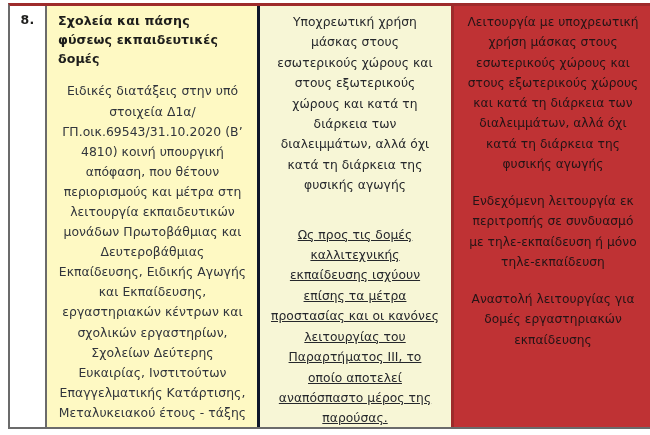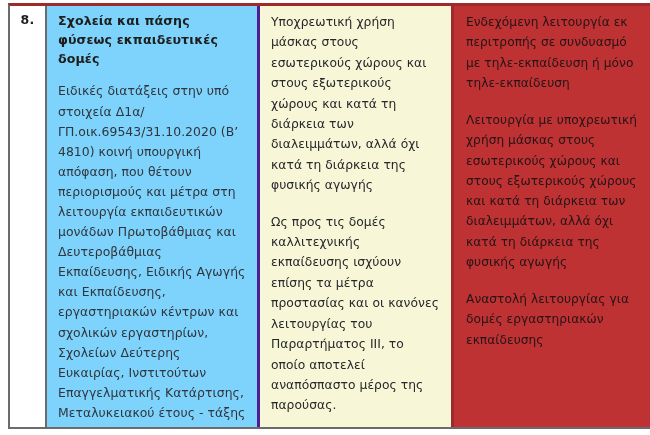--- a/index.html
+++ b/index.html
@@ -58,22 +58,22 @@
     font-weight: bold;
     color: #1d1d1b;
     line-height: 1.2;
     letter-spacing: 0.2px;
   }
 
   
   .col-desc {
     width: 213px;
     flex: 0 0 213px;
-    background: #7dd3fc;
-    border-right: 3px solid #4c1d95;
+    background: #fef9c3;
+    border-right: 3px solid #0f172a;
     padding: 5px 10px 0 11px;
   }
 
   
   .col-yellow {
     width: 194px;
     flex: 0 0 194px;
     background: #f7f6d6;
     border-right: 3px solid #9e2b2b;
     padding: 6px 12px 0 11px;
@@ -95,28 +95,30 @@
     letter-spacing: 0.1px;
     margin: 0 0 13px 0;
   }
   .body-text {
     font-size: 12.4px;
     font-weight: normal;
     color: #31353c;
     line-height: 1.62;
     letter-spacing: 0.05px;
     margin: 0;
+    text-align: center;
   }
   .col-yellow .body-text {
     font-size: 12.3px;
     color: #26282c;
     line-height: 1.66;
   }
   .col-yellow .body-text + .body-text {
-    margin-top: 16px;
+    margin-top: 29px;
+    text-decoration: underline;
   }
   .col-red .body-text {
     font-size: 12.2px;
     color: #241416;
     line-height: 1.66;
   }
   .col-red .body-text + .body-text {
     margin-top: 17px;
   }
 </style>
@@ -135,20 +137,20 @@
       <p class="heading">Σχολεία και πάσης φύσεως εκπαιδευτικές δομές</p>
       <p class="body-text">Ειδικές διατάξεις στην υπό στοιχεία Δ1α/ΓΠ.οικ.69543/31.10.2020 (Β’ 4810) κοινή υπουργική απόφαση, που θέτουν περιορισμούς και μέτρα στη λειτουργία εκπαιδευτικών μονάδων Πρωτοβάθμιας και Δευτεροβάθμιας Εκπαίδευσης, Ειδικής Αγωγής και Εκπαίδευσης, εργαστηριακών κέντρων και σχολικών εργαστηρίων, Σχολείων Δεύτερης Ευκαιρίας, Ινστιτούτων Επαγγελματικής Κατάρτισης, Μεταλυκειακού έτους - τάξης Μαθητείας ΕΠΑ.Λ., Κέντρων Διά Βίου Μάθησης, Δομών Επαγγελματικής Εκπαίδευσης και Κατάρτισης και Δια Βίου Μάθησης της Σιβιτανιδείου</p>
     </div>
 
     <div class="cell col-yellow">
       <p class="body-text">Υποχρεωτική χρήση μάσκας στους εσωτερικούς χώρους και στους εξωτερικούς χώρους και κατά τη διάρκεια των διαλειμμάτων, αλλά όχι κατά τη διάρκεια της φυσικής αγωγής</p>
       <p class="body-text">Ως προς τις δομές καλλιτεχνικής εκπαίδευσης ισχύουν επίσης τα μέτρα προστασίας και οι κανόνες λειτουργίας του Παραρτήματος ΙΙΙ, το οποίο αποτελεί αναπόσπαστο μέρος της παρούσας.</p>
     </div>
 
     <div class="cell col-red">
+      <p class="body-text">Λειτουργία με υποχρεωτική χρήση μάσκας στους εσωτερικούς χώρους και στους εξωτερικούς χώρους και κατά τη διάρκεια των διαλειμμάτων, αλλά όχι κατά τη διάρκεια της φυσικής αγωγής</p>
       <p class="body-text">Ενδεχόμενη λειτουργία εκ περιτροπής σε συνδυασμό με τηλε-εκπαίδευση ή μόνο τηλε-εκπαίδευση</p>
-      <p class="body-text">Λειτουργία με υποχρεωτική χρήση μάσκας στους εσωτερικούς χώρους και στους εξωτερικούς χώρους και κατά τη διάρκεια των διαλειμμάτων, αλλά όχι κατά τη διάρκεια της φυσικής αγωγής</p>
       <p class="body-text">Αναστολή λειτουργίας για δομές εργαστηριακών εκπαίδευσης</p>
     </div>
 
   </div>
 
 </div>
 
 </body></html>

